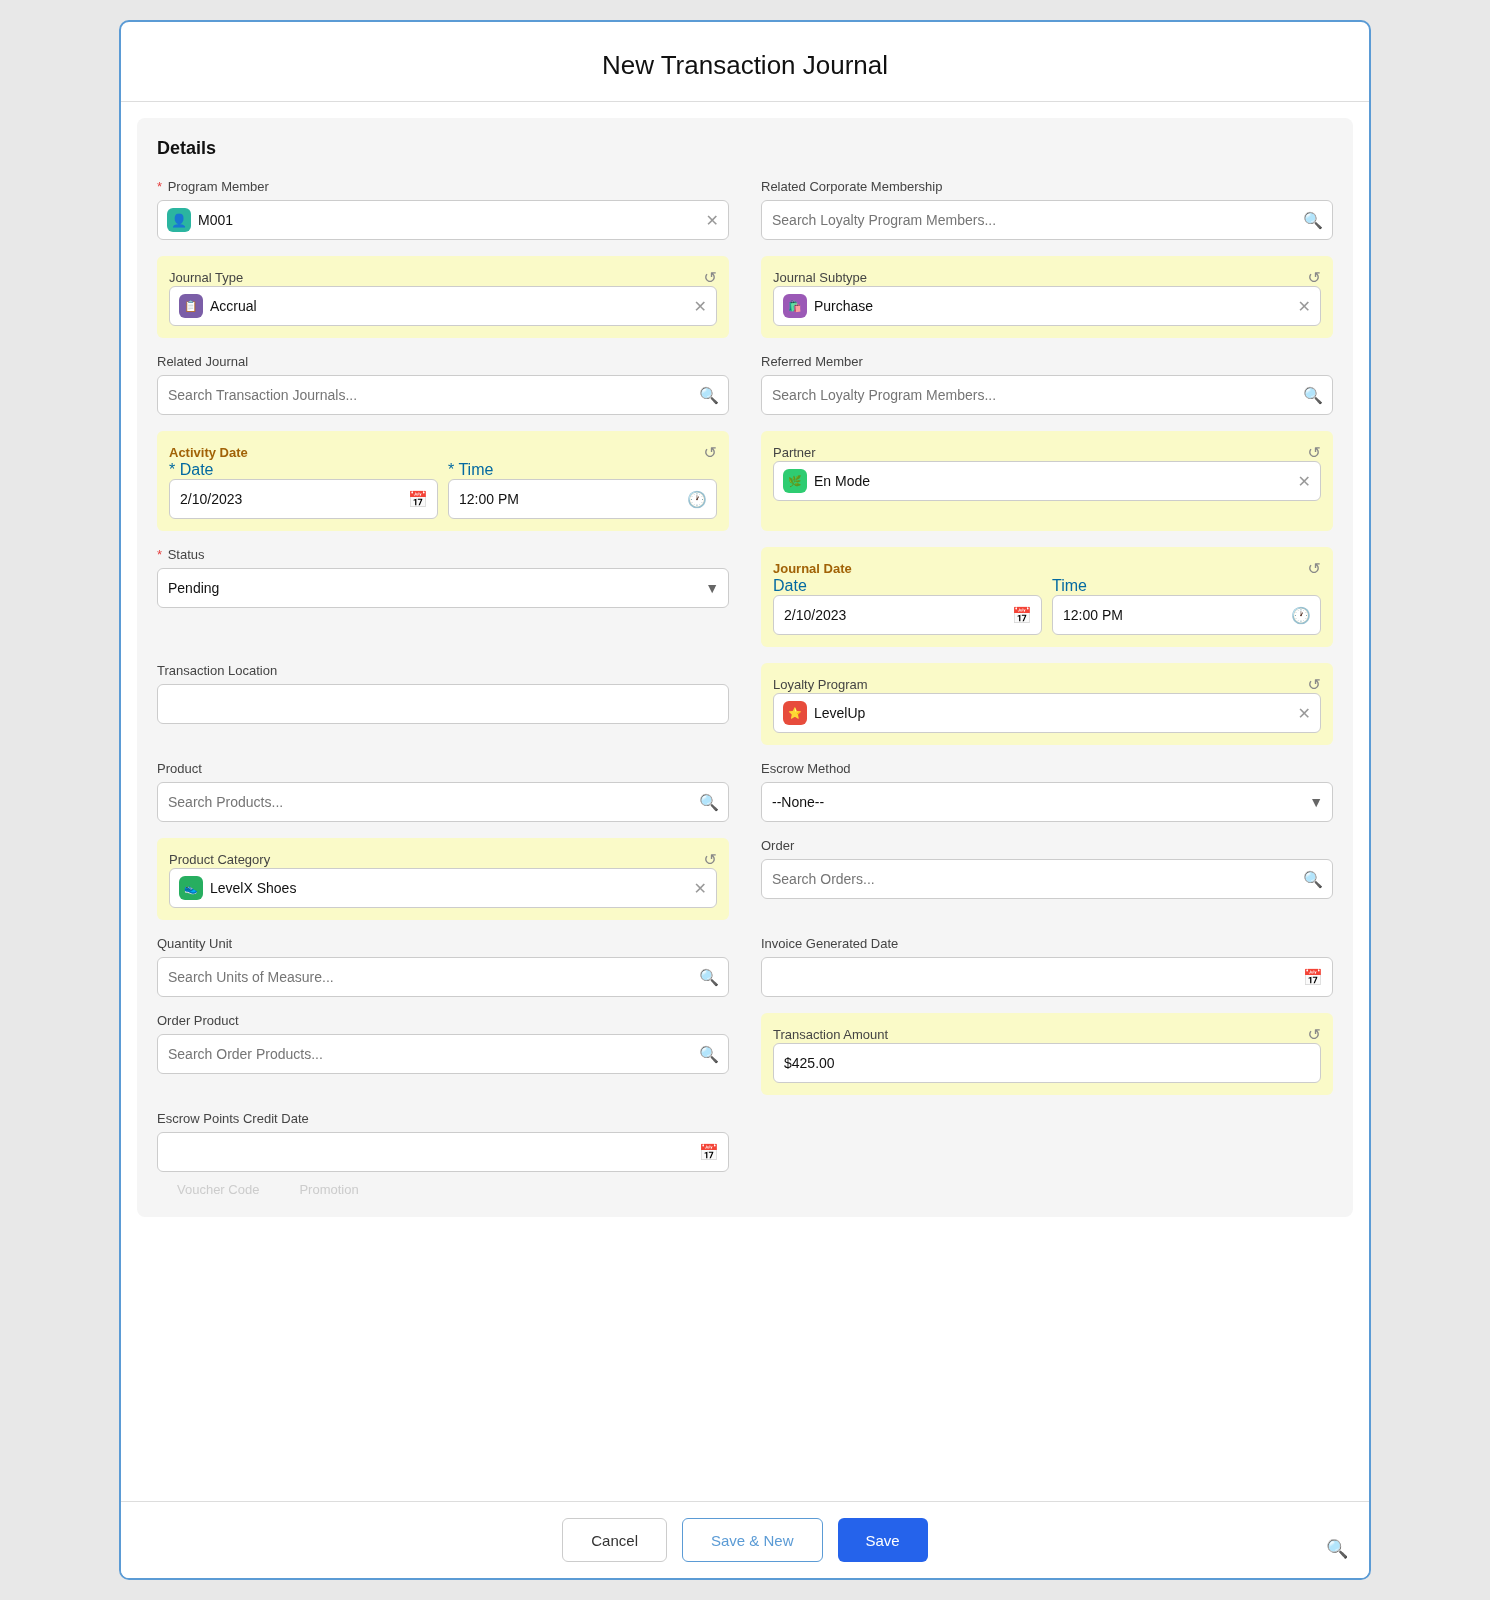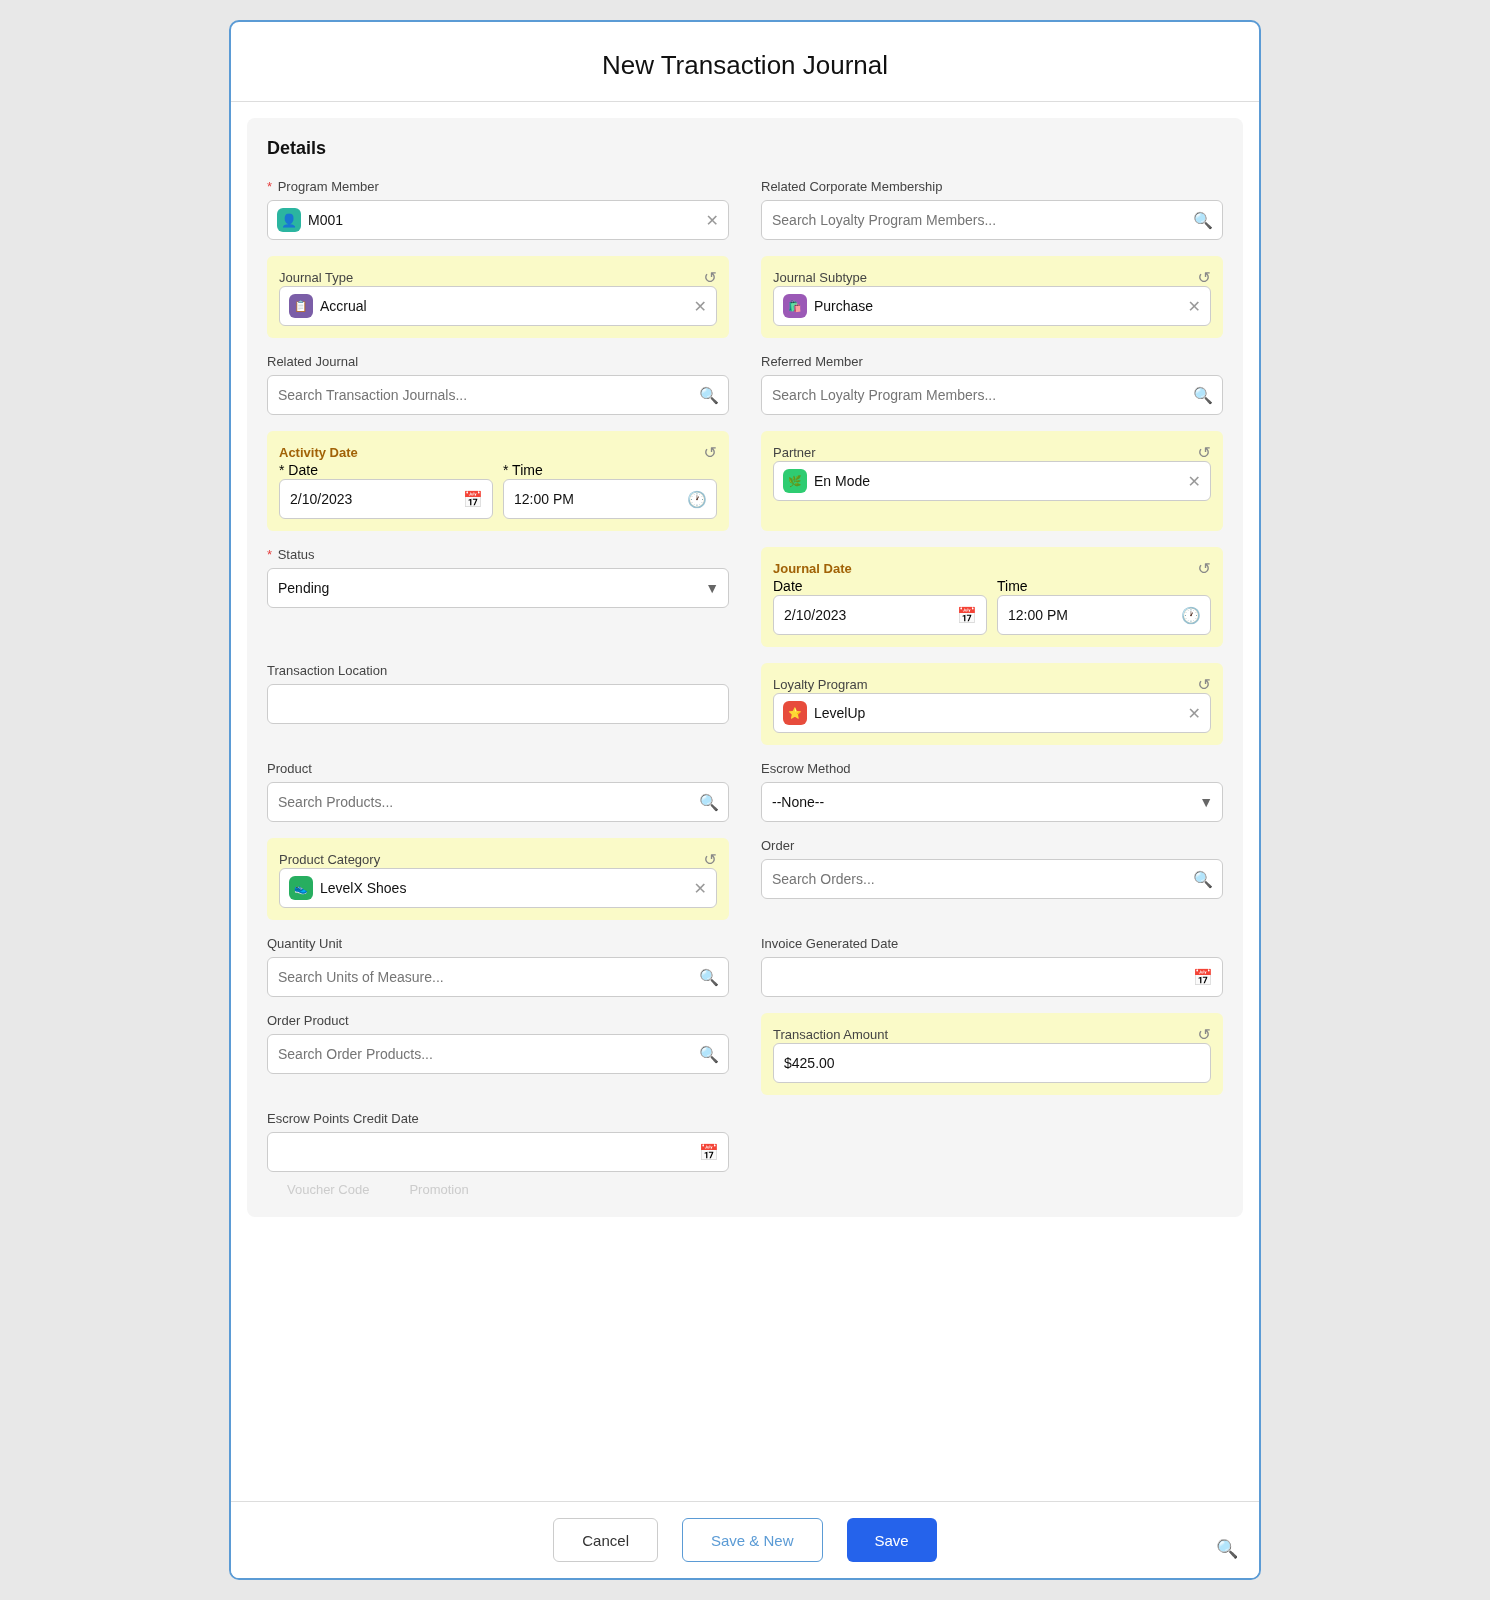--- a/index.html
+++ b/index.html
@@ -9,21 +9,21 @@
       display: flex;
       justify-content: center;
       align-items: flex-start;
       min-height: 1600px;
       padding: 20px;
     }
     .modal {
       background: #fff;
       border-radius: 10px;
       border: 2px solid #5b9bd5;
-      width: 1032px;
+      width: 1252px;
       min-height: 1560px;
       display: flex;
       flex-direction: column;
       overflow: hidden;
       position: relative;
     }
     .modal-header {
       padding: 28px 20px 20px;
       text-align: center;
       border-bottom: 1px solid #ddd;
@@ -235,21 +235,21 @@
       border: none;
       cursor: pointer;
       color: #888;
       font-size: 16px;
     }
     .modal-footer {
       padding: 16px 20px;
       border-top: 1px solid #ddd;
       display: flex;
       justify-content: center;
-      gap: 24px;
+      gap: 15px;
       background: #fff;
       position: relative;
     }
     .btn {
       height: 44px;
       padding: 0 28px;
       border-radius: 6px;
       font-size: 15px;
       cursor: pointer;
       border: none;
@@ -271,22 +271,22 @@
       border: none;
     }
     .footer-search {
       position: absolute;
       right: 20px;
       bottom: 18px;
       color: #999;
       font-size: 18px;
     }
     .sub-label {
-      font-size: 14px;
-      color: #000000;
+      font-size: 16px;
+      color: #0369a1;
     }
     .partial-footer-row {
       display: flex;
       gap: 40px;
       padding: 10px 20px 0;
       font-size: 13px;
       color: #ccc;
     }
   </style>
 </head>

